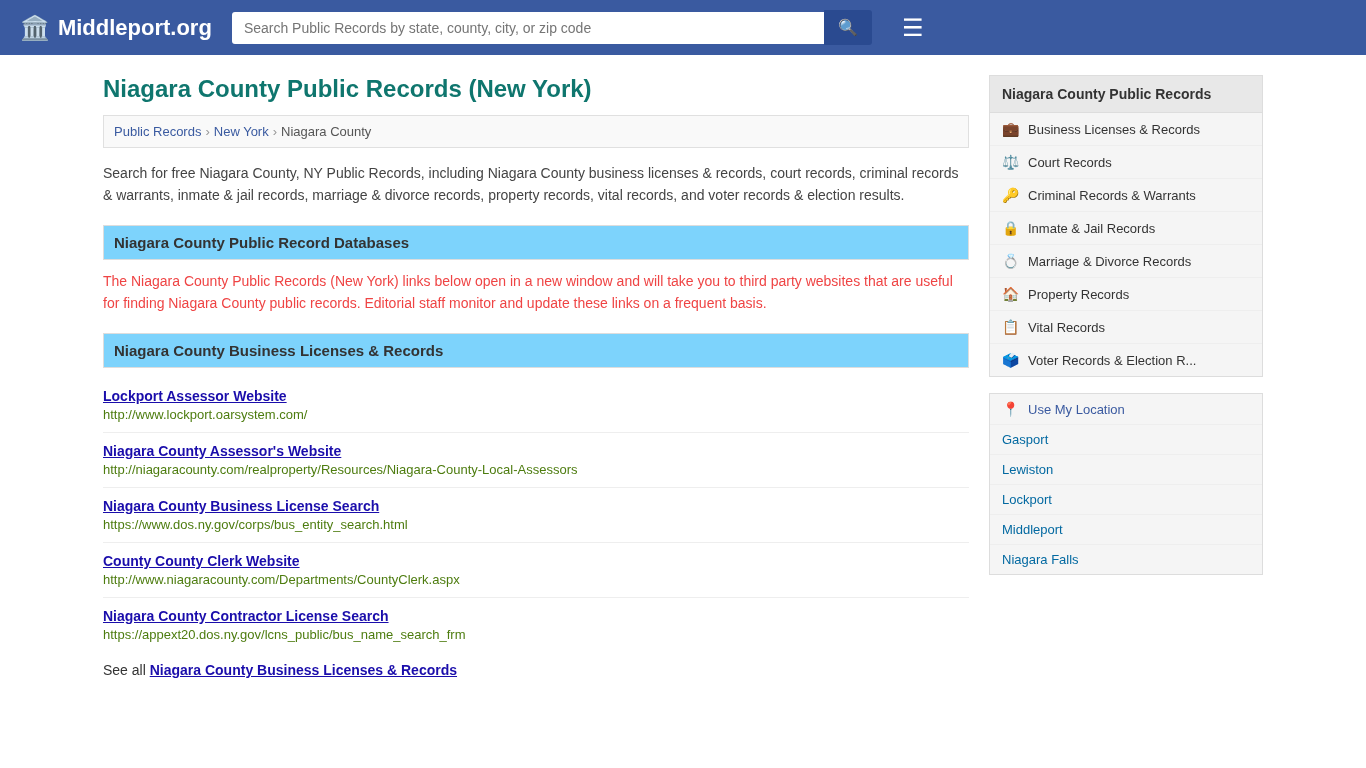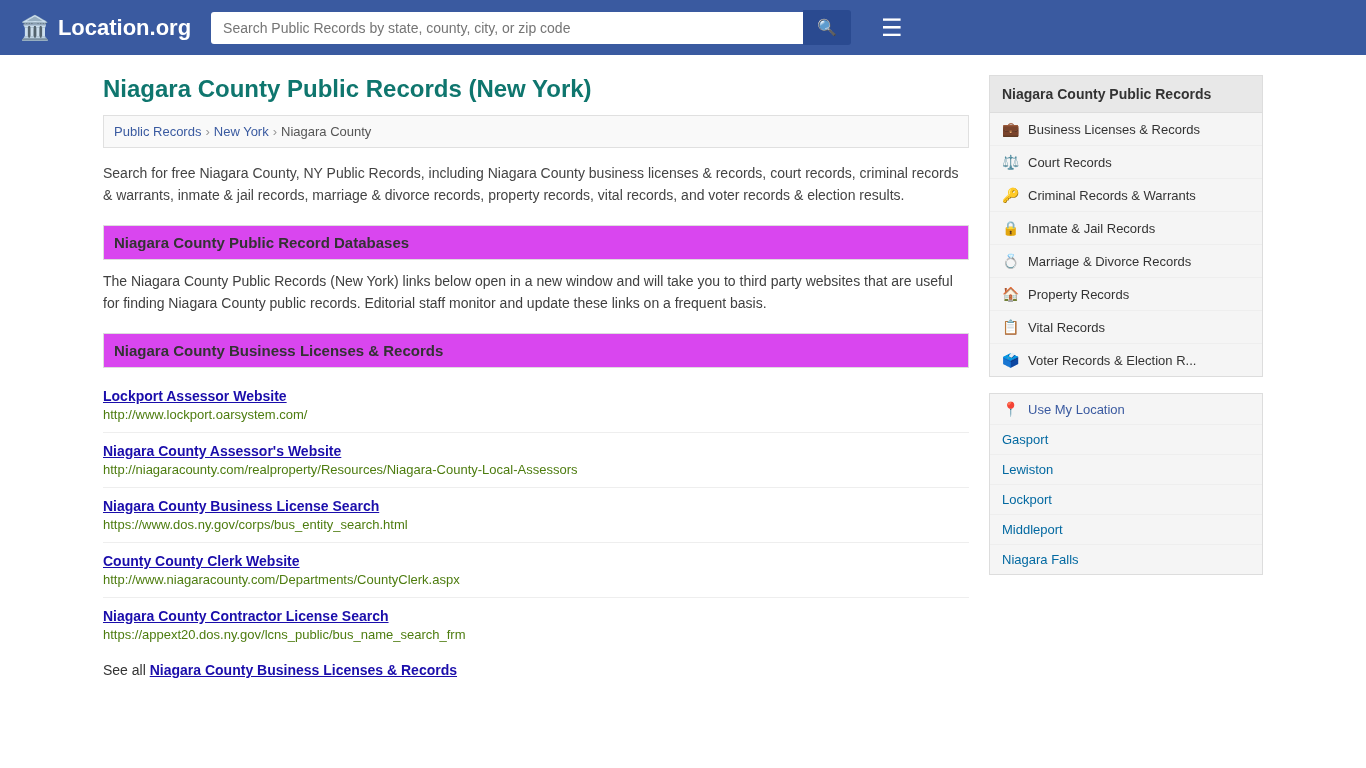--- a/index.html
+++ b/index.html
@@ -101,33 +101,33 @@
     
     .description {
       font-size: 14px;
       line-height: 1.6;
       color: #444;
       margin-bottom: 18px;
     }
 
     
     .section-header {
-      background: #d946ef;
+      background: #7dd3fc;
       padding: 8px 10px;
       font-weight: bold;
       font-size: 15px;
       margin-bottom: 10px;
       border: 1px solid #ddd;
     }
 
     
     .section-body {
       font-size: 14px;
       line-height: 1.6;
-      color: #404040;
+      color: #ef4444;
       margin-bottom: 18px;
     }
 
     
     .record-item {
       padding: 10px 0;
       border-bottom: 1px solid #eee;
     }
     .record-item:last-child { border-bottom: none; }
     .record-title {
@@ -214,21 +214,21 @@
       gap: 6px;
     }
   </style>
 </head>
 <body>
 
 <header>
   <div class="header">
     <a class="logo" href="#">
       <span class="logo-icon">🏛️</span>
-      <span>Location.org</span>
+      <span>Middleport.org</span>
     </a>
     <div class="search-bar">
       <input type="text" placeholder="Search Public Records by state, county, city, or zip code" style="">
       <button>🔍</button>
     </div>
     <span class="hamburger">☰</span>
   </div>
 </header>
 
 <div class="container">

